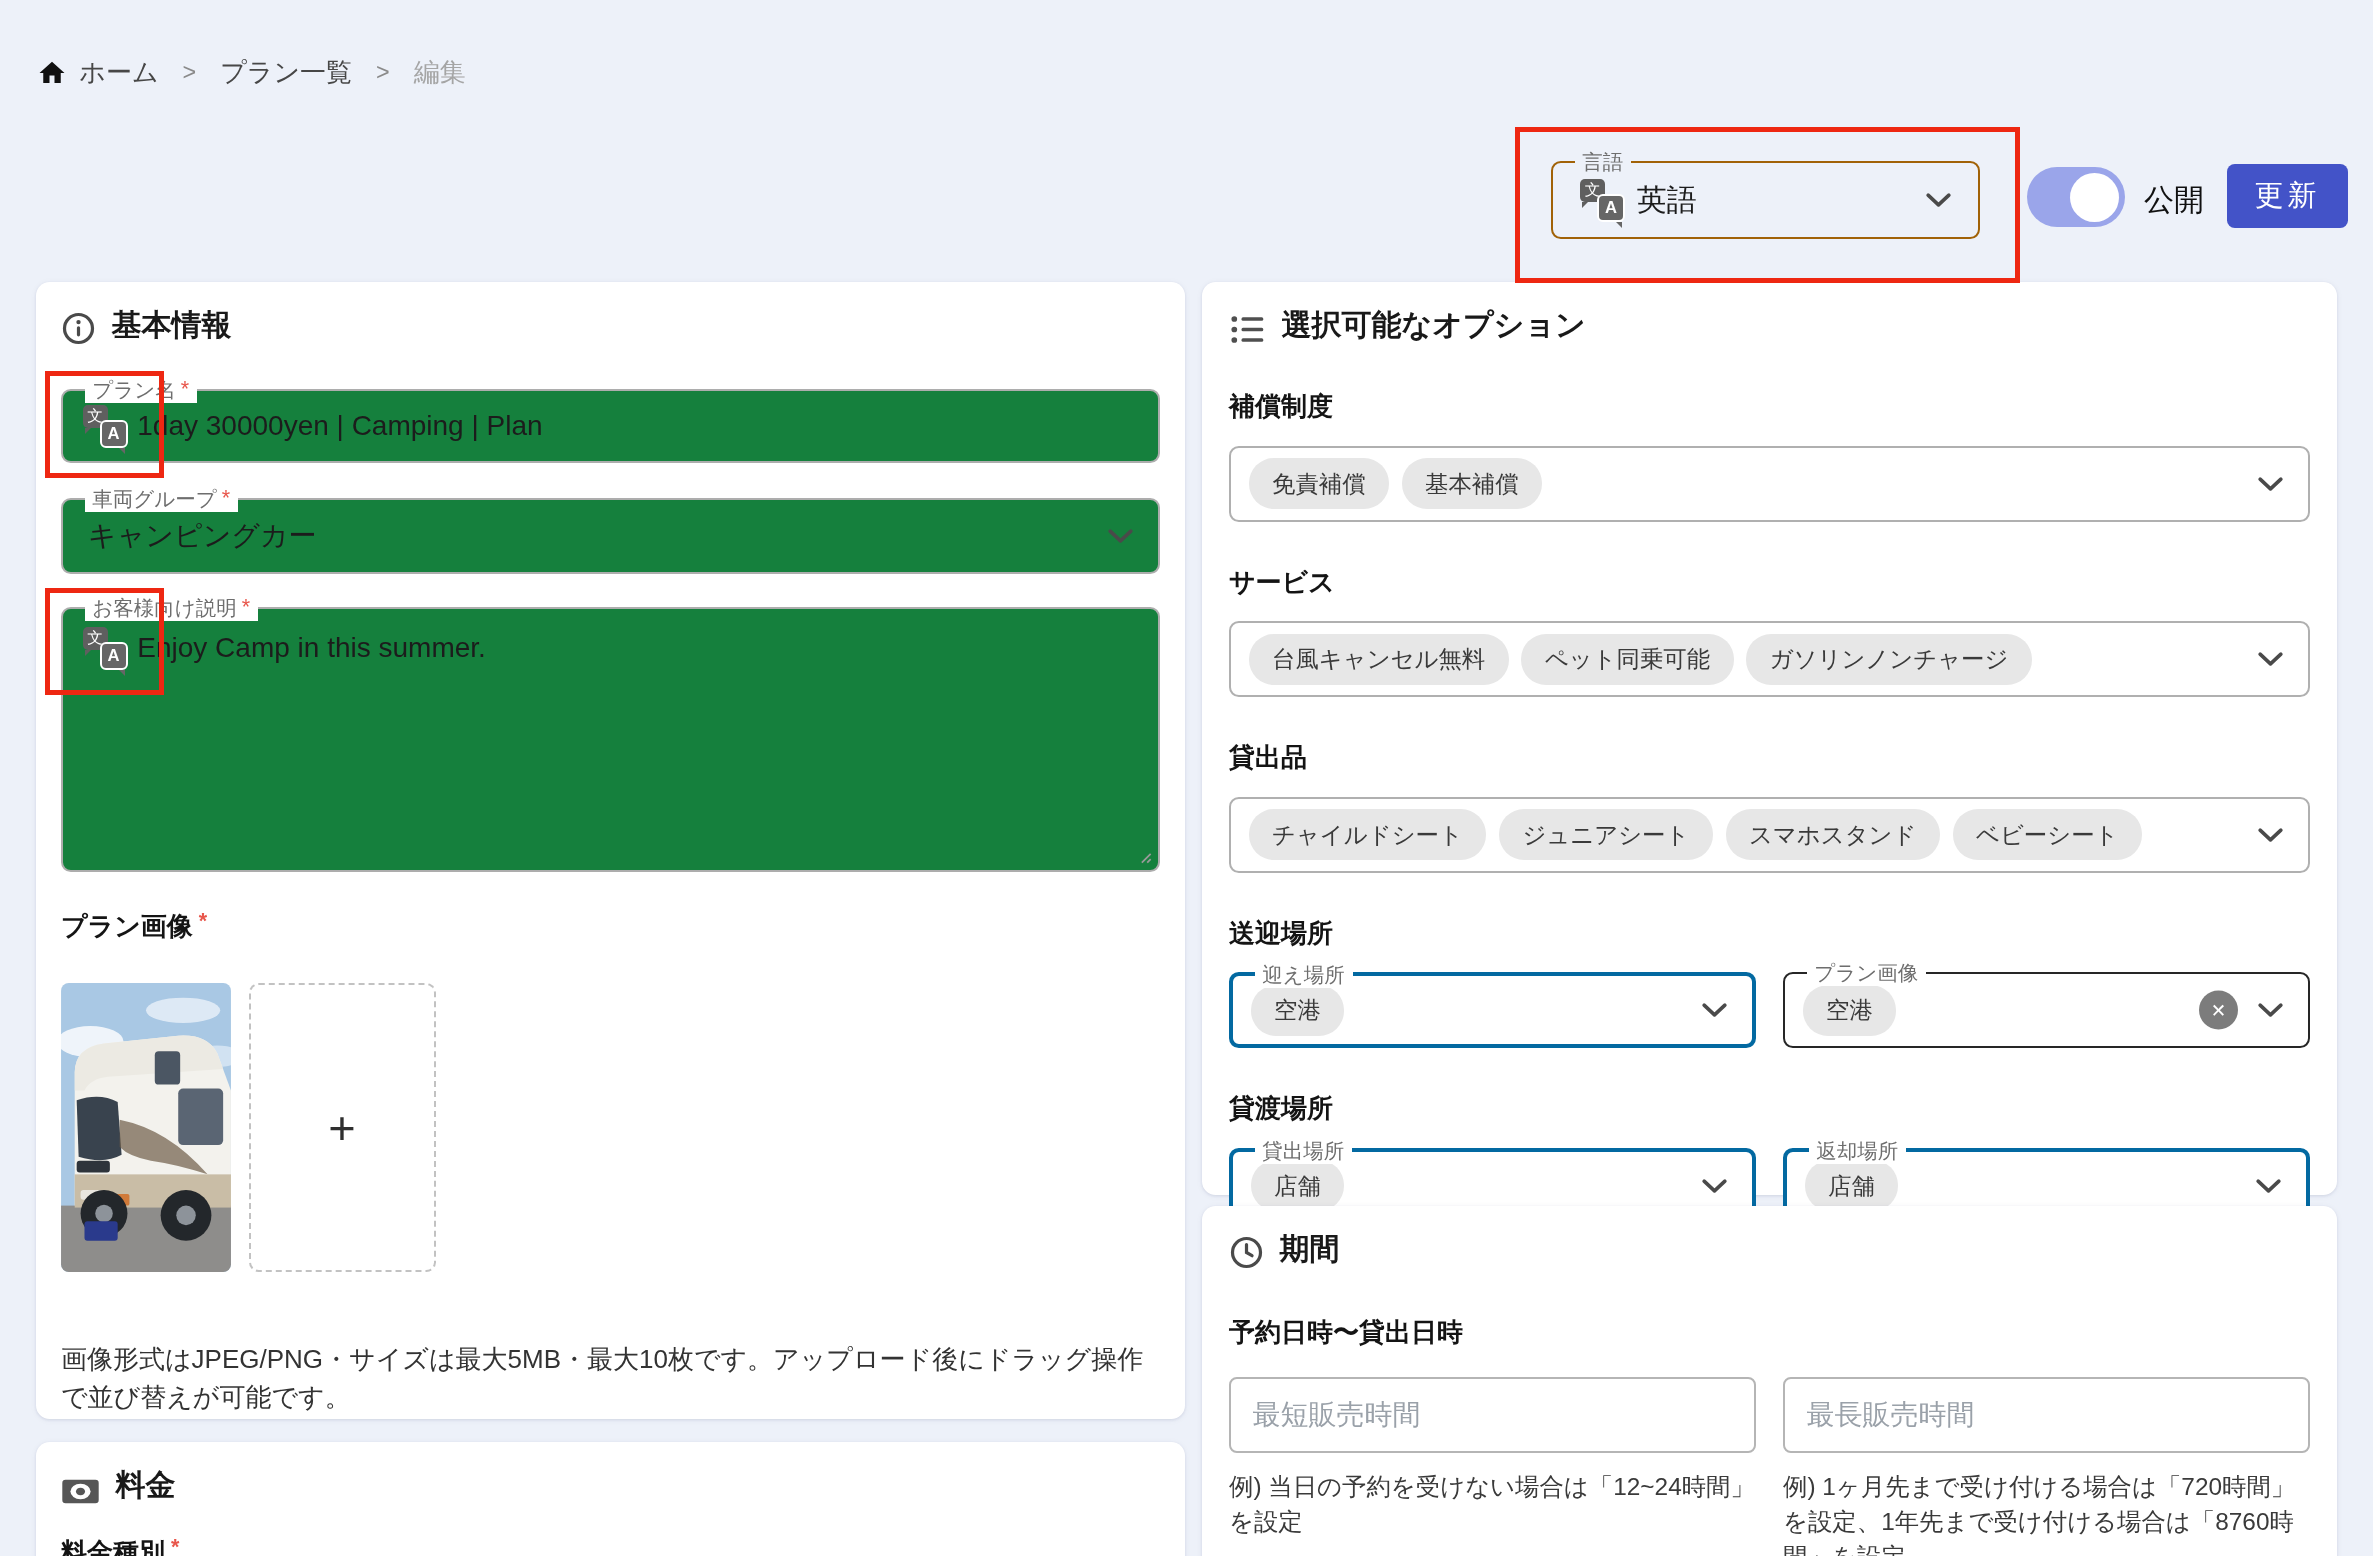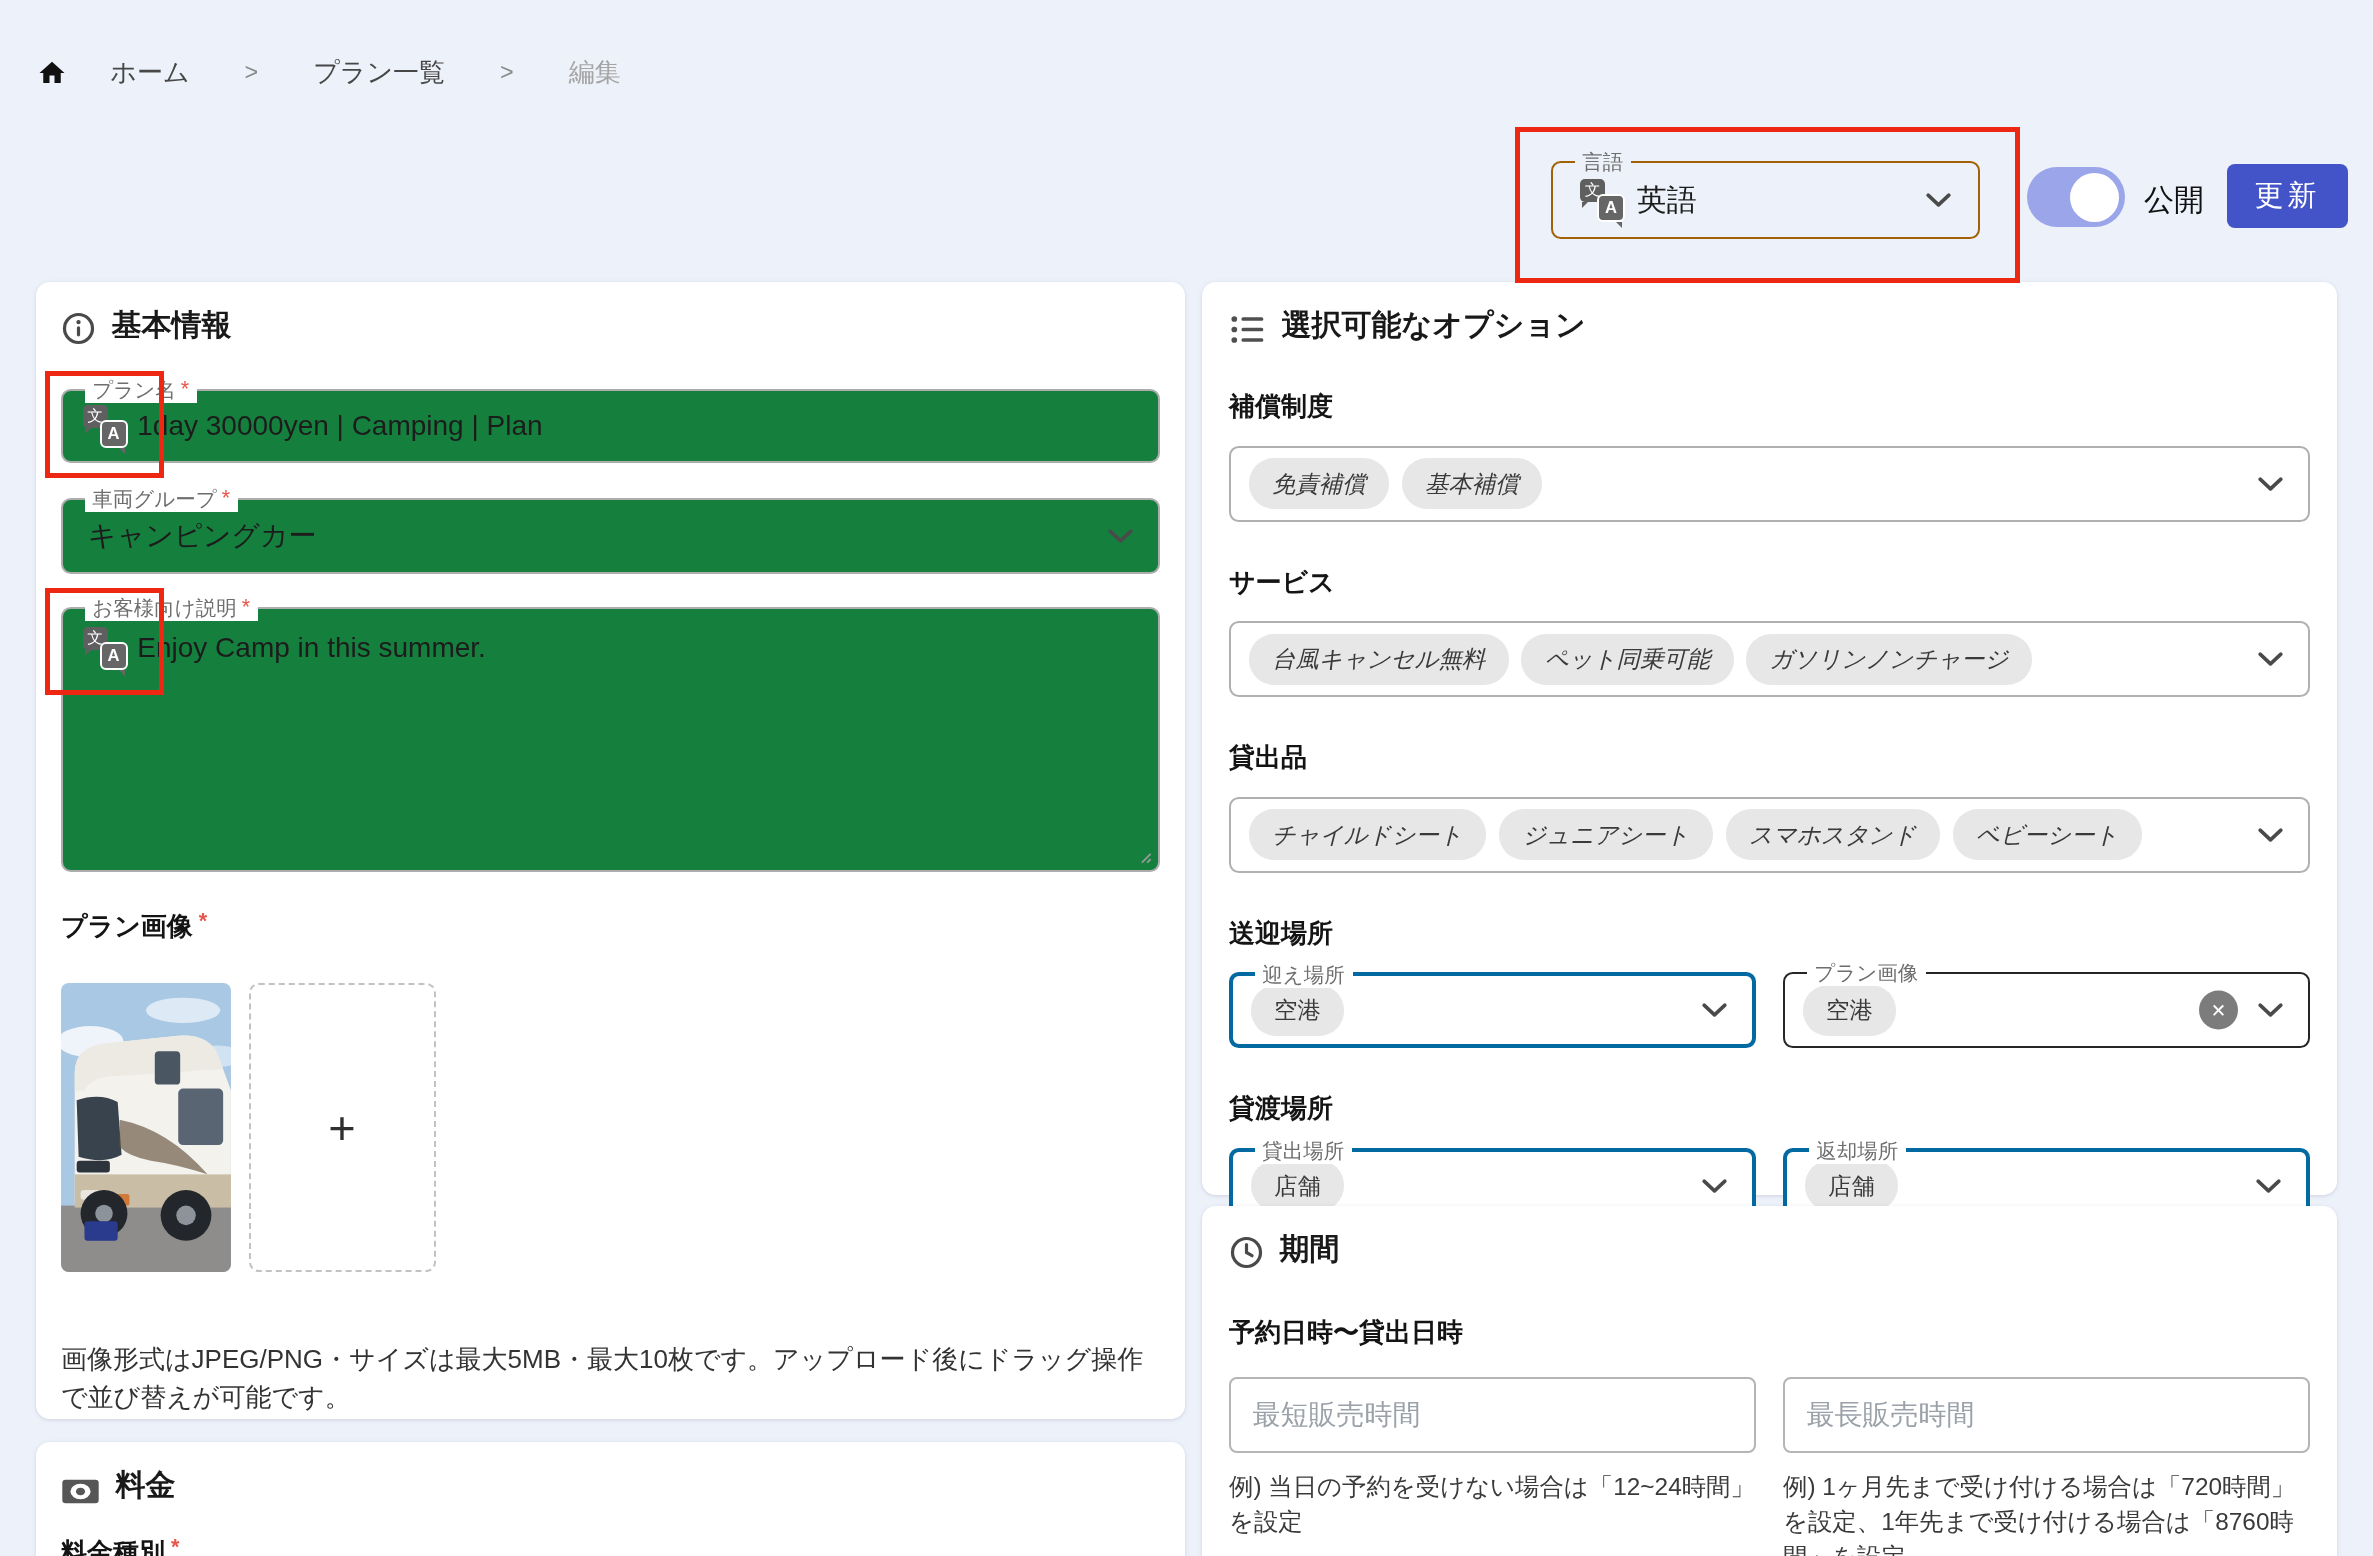--- a/index.html
+++ b/index.html
@@ -6,21 +6,21 @@
   html,body { width: 2374px; height: 1556px; }
   body {
     position: relative;
     background: #edf1f9;
     font-family: "Liberation Sans", "DejaVu Sans", sans-serif;
     color: #1c1c1c;
     overflow: hidden;
   }
 
   
-  .breadcrumb { position: absolute; left: 37px; top: 55px; display: flex; align-items: center; gap: 55px; font-size: 26px; }
+  .breadcrumb { position: absolute; left: 37px; top: 55px; display: flex; align-items: center; gap: 24px; font-size: 26px; }
   .breadcrumb .home { display: flex; align-items: center; margin-right: -11.7px; cursor: pointer; }
   .crumb { color: #474747; cursor: pointer; }
   .crumb-sep { color: #8a8a8a; font-size: 23.4px; }
   .crumb.current { color: #a5a5a5; cursor: default; }
 
   
   .lang-select {
     position: absolute; left: 1551px; top: 161px; width: 429px; height: 78px;
     border: 2px solid #a16207; border-radius: 9.8px;
     display: flex; align-items: center; padding: 0 27px; cursor: pointer;
@@ -100,21 +100,21 @@
   .plus { font-size: 47px; color: #2f2f2f; font-weight: 300; }
   .note { margin-top: 68px; font-size: 26px; color: #333; line-height: 38px; max-width: 1083px; }
 
   
   .fee-type { margin-top: 29px; }
 
   
   .group-label { margin-top: 43px; }
   .msel {
     margin-top: 21.5px; height: 76px; position: relative; border: 2px solid #b0b0b0; border-radius: 9.8px;
-    display: flex; align-items: center; padding: 0 68px 0 17.6px; background: #fff; cursor: pointer; font-style: italic;
+    display: flex; align-items: center; padding: 0 68px 0 17.6px; background: #fff; cursor: pointer;
   }
   .chip {
     height: 51px; border-radius: 25px; background: #e7e7e7; color: #3a3a3a; font-size: 23.4px;
     display: flex; align-items: center; padding: 0 23.4px; margin-right: 12.7px; white-space: nowrap;
   }
   .loc-row { margin-top: 21.5px; display: flex; gap: 27px; }
   .loc-field {
     position: relative; width: 527px; height: 76px; border: 4px solid #0369a1; border-radius: 9.8px;
     display: flex; align-items: center; padding: 0 68px 0 17.6px; background: #fff; cursor: pointer;
   }

